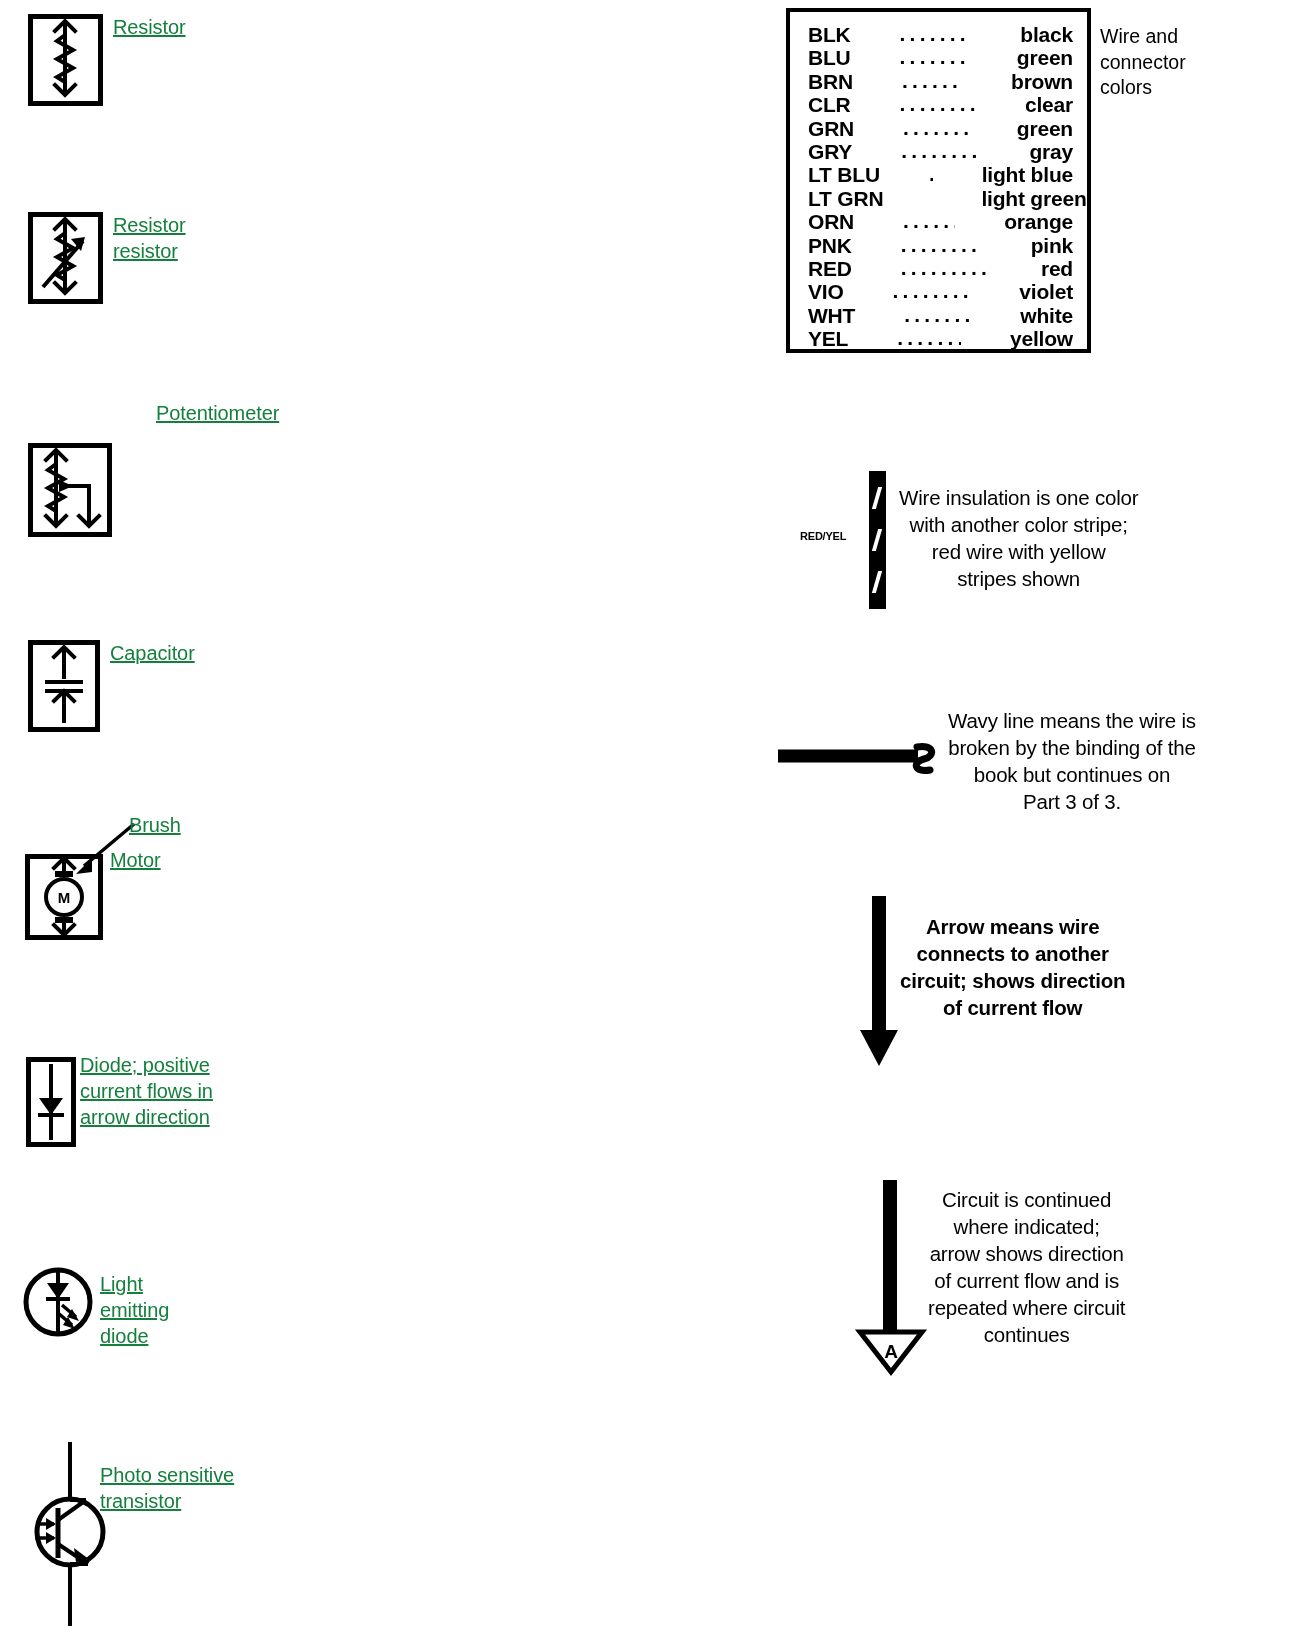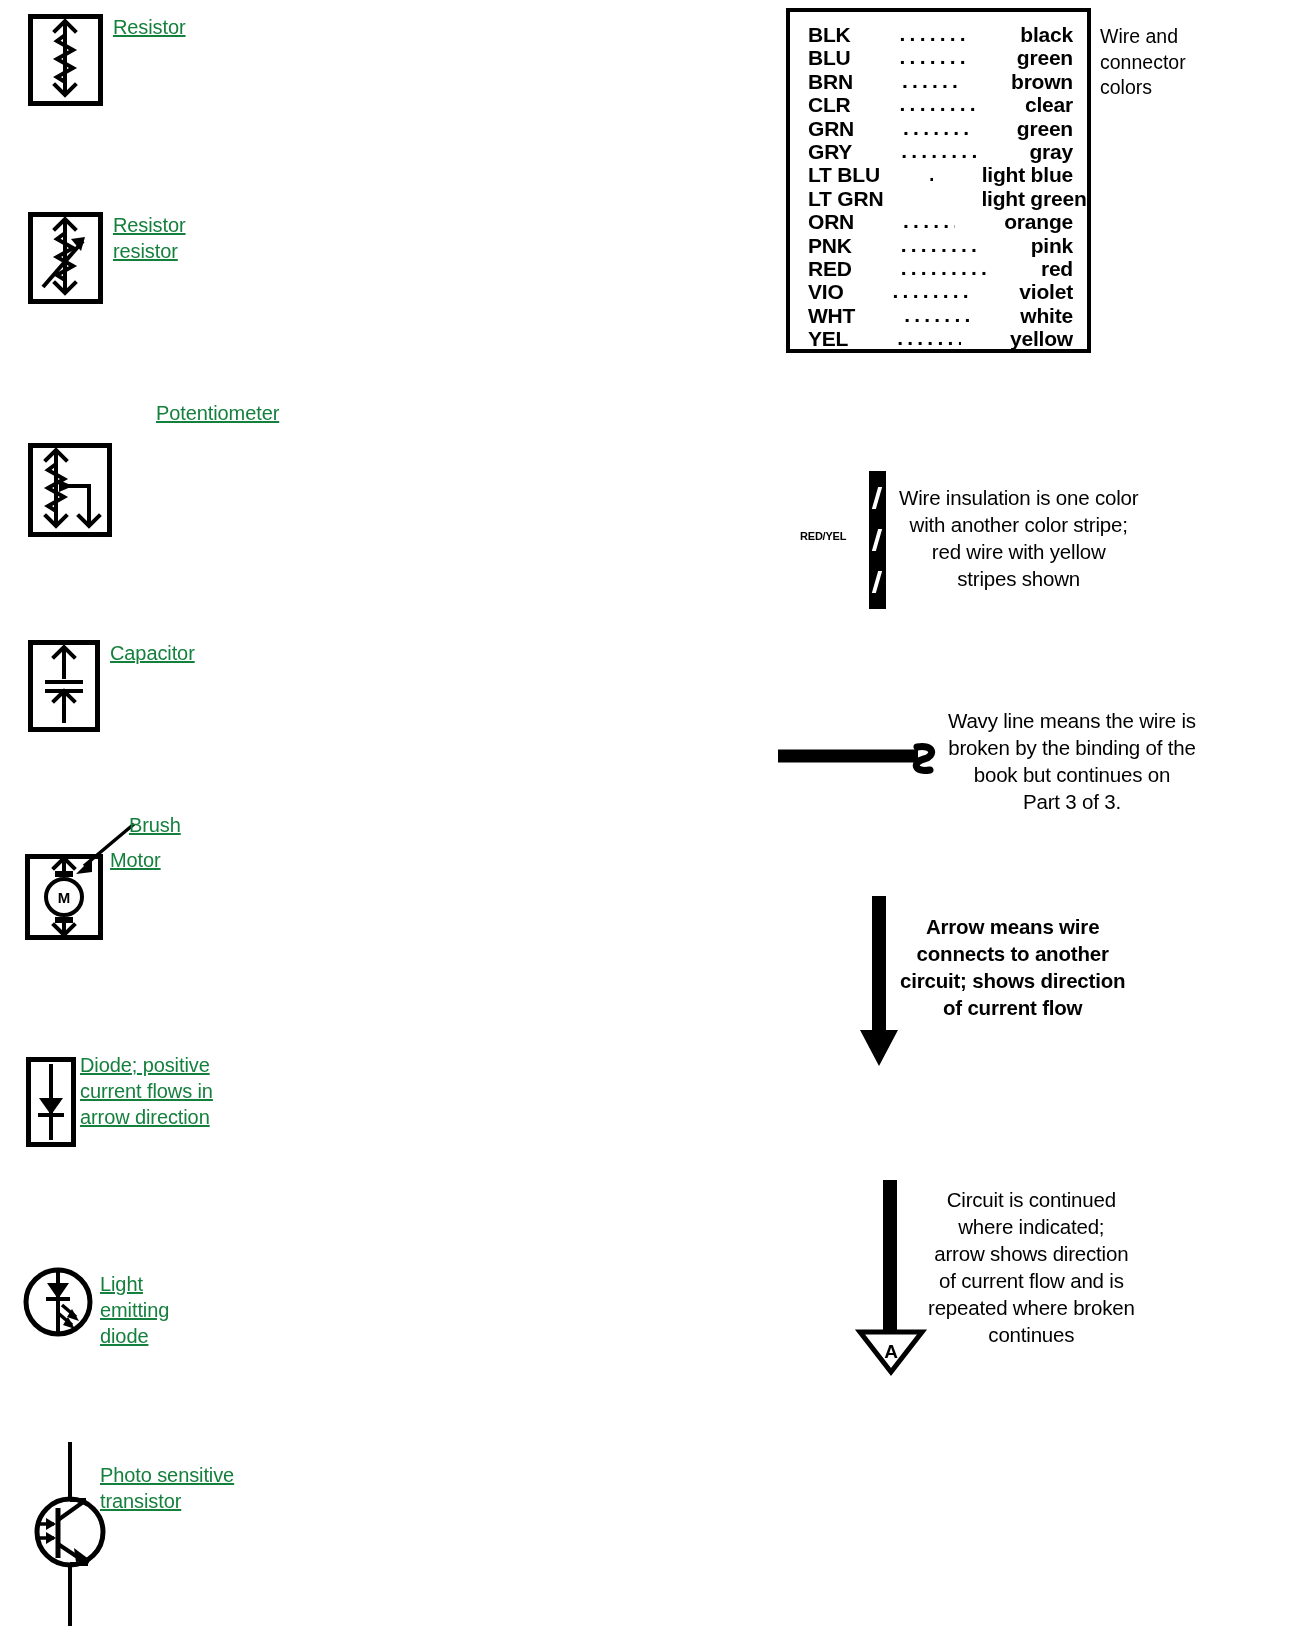--- a/index.html
+++ b/index.html
@@ -324,14 +324,14 @@
 
 <svg class="abs" style="left:856px; top:1180px;" width="70" height="195" viewBox="0 0 70 195">
   <path d="M27 0 L41 0 L41 152 L27 152 Z" fill="#000"></path>
   <path d="M4 152 L66 152 L35 192 Z" stroke="#000" stroke-width="5" fill="none" stroke-linejoin="miter"></path>
   <text x="35" y="178" font-family="Liberation Sans, sans-serif" font-size="19" font-weight="700" text-anchor="middle" fill="#000">A</text>
 </svg>
 <div class="abs desc" style="left:928px; top:1186px;">Circuit is continued
 where indicated;
 arrow shows direction
 of current flow and is
-repeated where broken
+repeated where circuit
 continues</div>
 
 </body></html>

